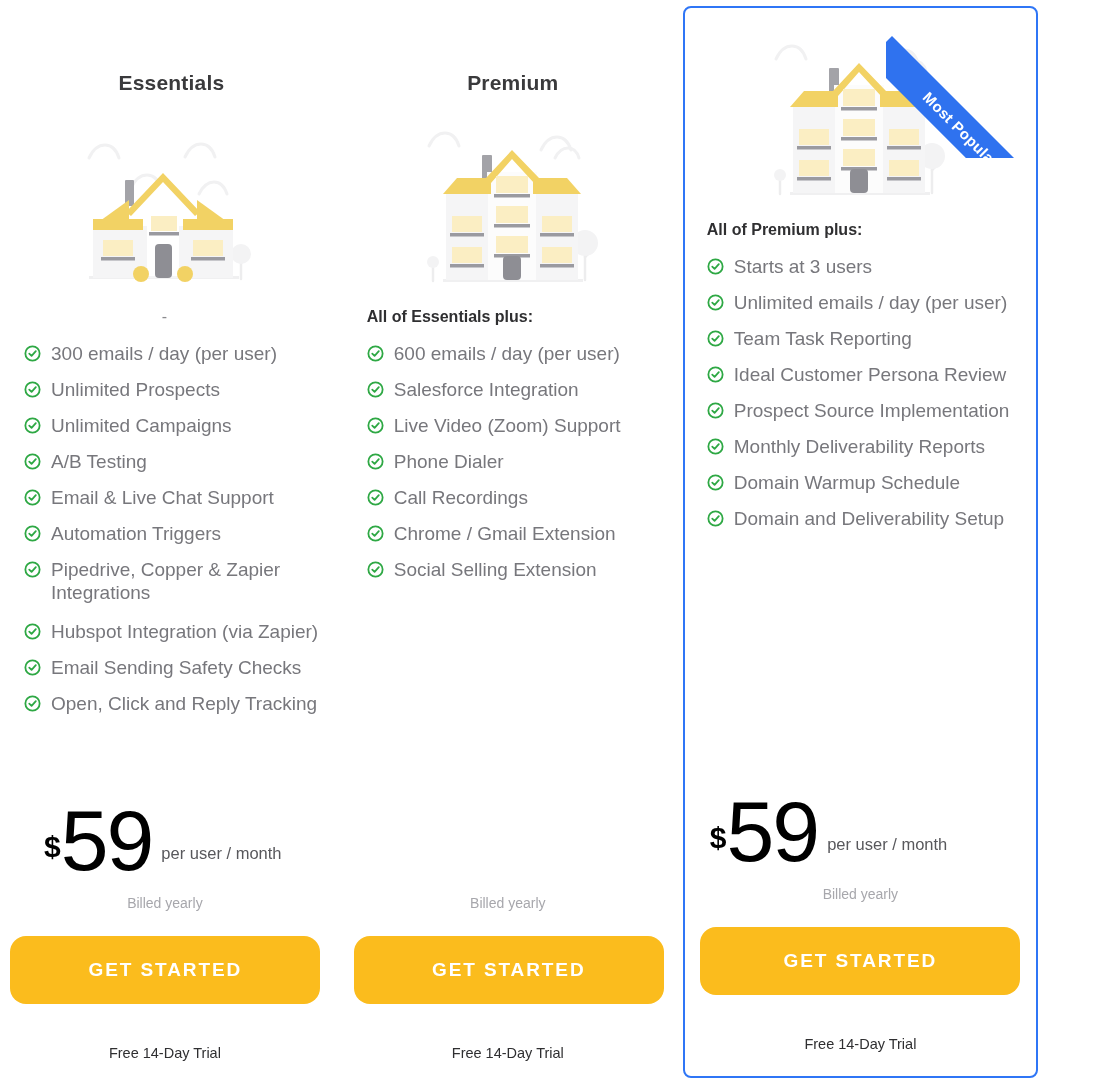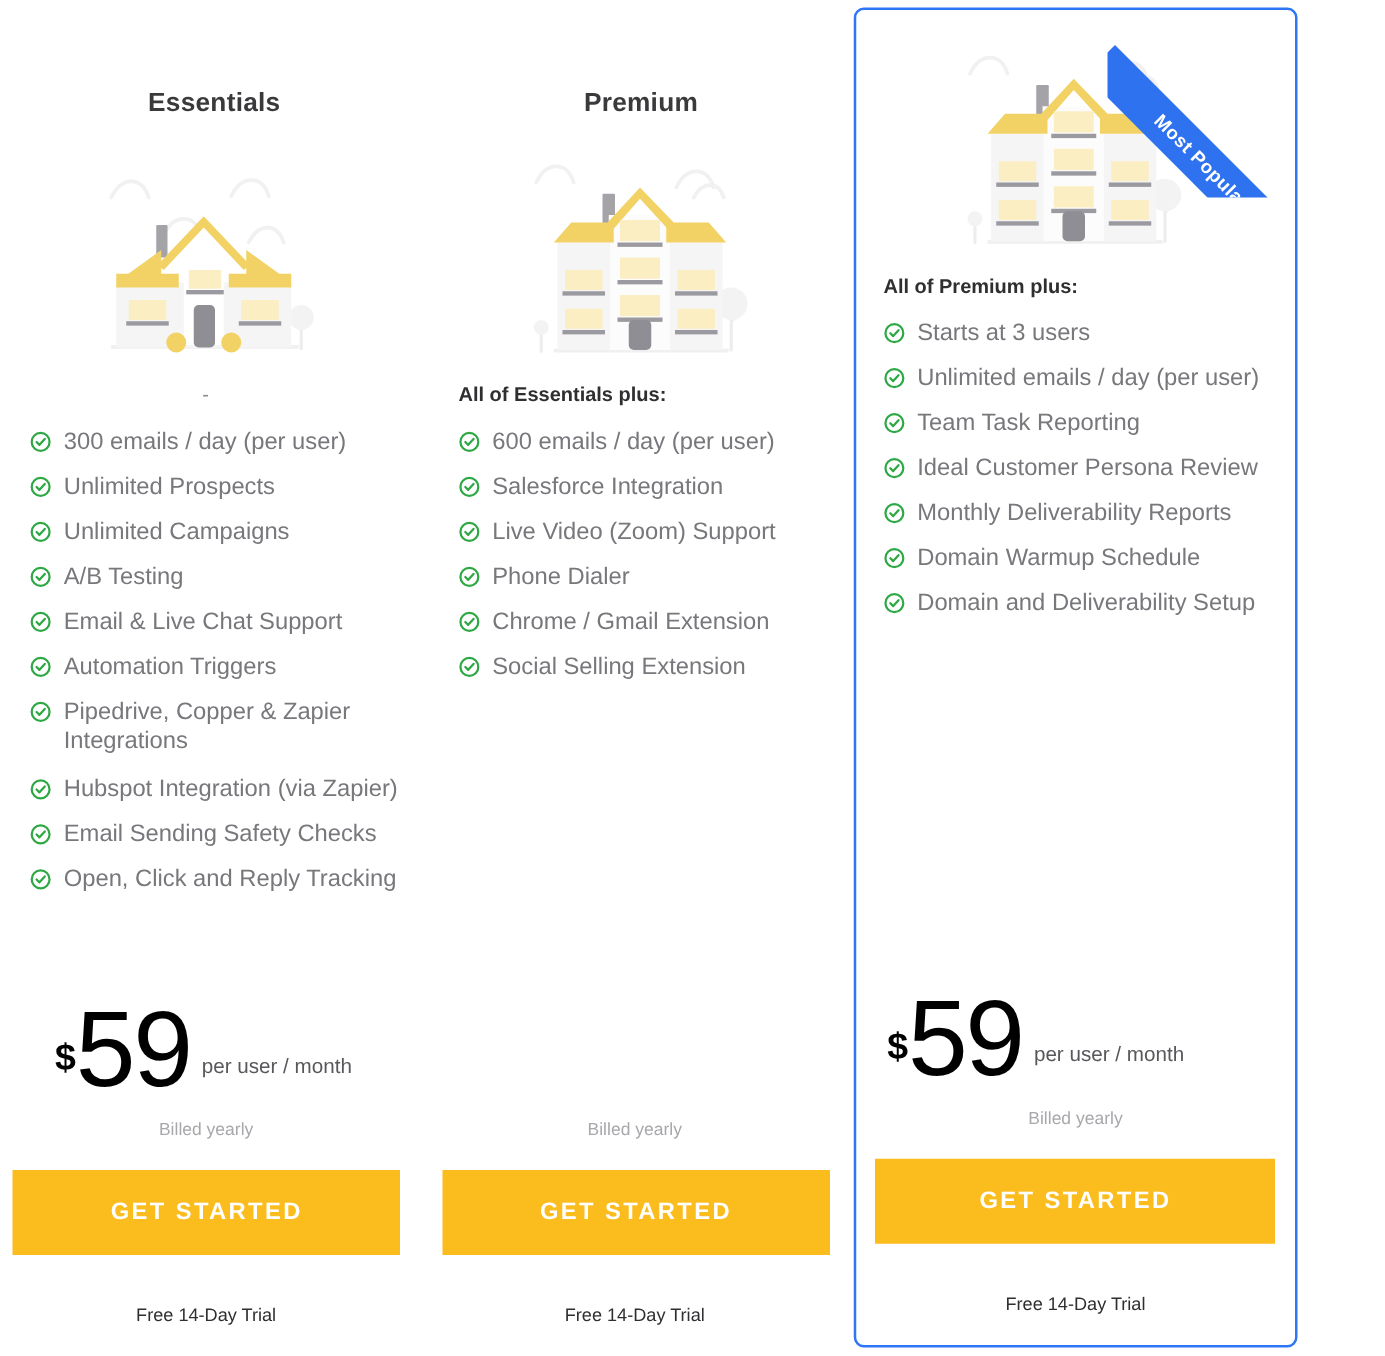--- a/index.html
+++ b/index.html
@@ -192,21 +192,21 @@
   }
   .cta {
     display: block;
     border: none;
     background: #fbbc1d;
     color: #ffffff;
     font-family: "Liberation Sans", sans-serif;
     font-size: 19px;
     font-weight: bold;
     letter-spacing: 1.9px;
-    border-radius: 0;
+    border-radius: 16px;
     height: 68px;
     cursor: pointer;
   }
   .plan-essentials .cta { width: 310px; margin-right: 12px; }
   .plan-premium    .cta { width: 310px; margin-right: 8px; }
   .featured        .cta { width: 320px; }
 
   .trial {
     text-align: center;
     font-size: 14.5px;
@@ -440,20 +440,27 @@
               <path d="M6.2 10.1 L8.9 12.8 L13.9 7.2" fill="none" stroke="#2ea844" stroke-width="2.1" stroke-linecap="round" stroke-linejoin="round"></path>
             </svg>
           <span class="feature-text">Live Video (Zoom) Support</span>
         </li>
         <li class="feature-item">
           <svg class="check-icon" viewBox="0 0 20 20">
               <circle cx="10" cy="10" r="8.4" fill="none" stroke="#2ea844" stroke-width="2.1"></circle>
               <path d="M6.2 10.1 L8.9 12.8 L13.9 7.2" fill="none" stroke="#2ea844" stroke-width="2.1" stroke-linecap="round" stroke-linejoin="round"></path>
             </svg>
           <span class="feature-text">Phone Dialer</span>
+        </li>
+        <li class="feature-item">
+          <svg class="check-icon" viewBox="0 0 20 20">
+              <circle cx="10" cy="10" r="8.4" fill="none" stroke="#2ea844" stroke-width="2.1"></circle>
+              <path d="M6.2 10.1 L8.9 12.8 L13.9 7.2" fill="none" stroke="#2ea844" stroke-width="2.1" stroke-linecap="round" stroke-linejoin="round"></path>
+            </svg>
+          <span class="feature-text">Call Recordings</span>
         </li>
         <li class="feature-item">
           <svg class="check-icon" viewBox="0 0 20 20">
               <circle cx="10" cy="10" r="8.4" fill="none" stroke="#2ea844" stroke-width="2.1"></circle>
               <path d="M6.2 10.1 L8.9 12.8 L13.9 7.2" fill="none" stroke="#2ea844" stroke-width="2.1" stroke-linecap="round" stroke-linejoin="round"></path>
             </svg>
           <span class="feature-text">Chrome / Gmail Extension</span>
         </li>
         <li class="feature-item">
           <svg class="check-icon" viewBox="0 0 20 20">
@@ -558,20 +565,27 @@
               <circle cx="10" cy="10" r="8.4" fill="none" stroke="#2ea844" stroke-width="2.1"></circle>
               <path d="M6.2 10.1 L8.9 12.8 L13.9 7.2" fill="none" stroke="#2ea844" stroke-width="2.1" stroke-linecap="round" stroke-linejoin="round"></path>
             </svg>
           <span class="feature-text">Ideal Customer Persona Review</span>
         </li>
         <li class="feature-item">
           <svg class="check-icon" viewBox="0 0 20 20">
               <circle cx="10" cy="10" r="8.4" fill="none" stroke="#2ea844" stroke-width="2.1"></circle>
               <path d="M6.2 10.1 L8.9 12.8 L13.9 7.2" fill="none" stroke="#2ea844" stroke-width="2.1" stroke-linecap="round" stroke-linejoin="round"></path>
             </svg>
+          <span class="feature-text">Prospect Source Implementation</span>
+        </li>
+        <li class="feature-item">
+          <svg class="check-icon" viewBox="0 0 20 20">
+              <circle cx="10" cy="10" r="8.4" fill="none" stroke="#2ea844" stroke-width="2.1"></circle>
+              <path d="M6.2 10.1 L8.9 12.8 L13.9 7.2" fill="none" stroke="#2ea844" stroke-width="2.1" stroke-linecap="round" stroke-linejoin="round"></path>
+            </svg>
           <span class="feature-text">Monthly Deliverability Reports</span>
         </li>
         <li class="feature-item">
           <svg class="check-icon" viewBox="0 0 20 20">
               <circle cx="10" cy="10" r="8.4" fill="none" stroke="#2ea844" stroke-width="2.1"></circle>
               <path d="M6.2 10.1 L8.9 12.8 L13.9 7.2" fill="none" stroke="#2ea844" stroke-width="2.1" stroke-linecap="round" stroke-linejoin="round"></path>
             </svg>
           <span class="feature-text">Domain Warmup Schedule</span>
         </li>
         <li class="feature-item">

